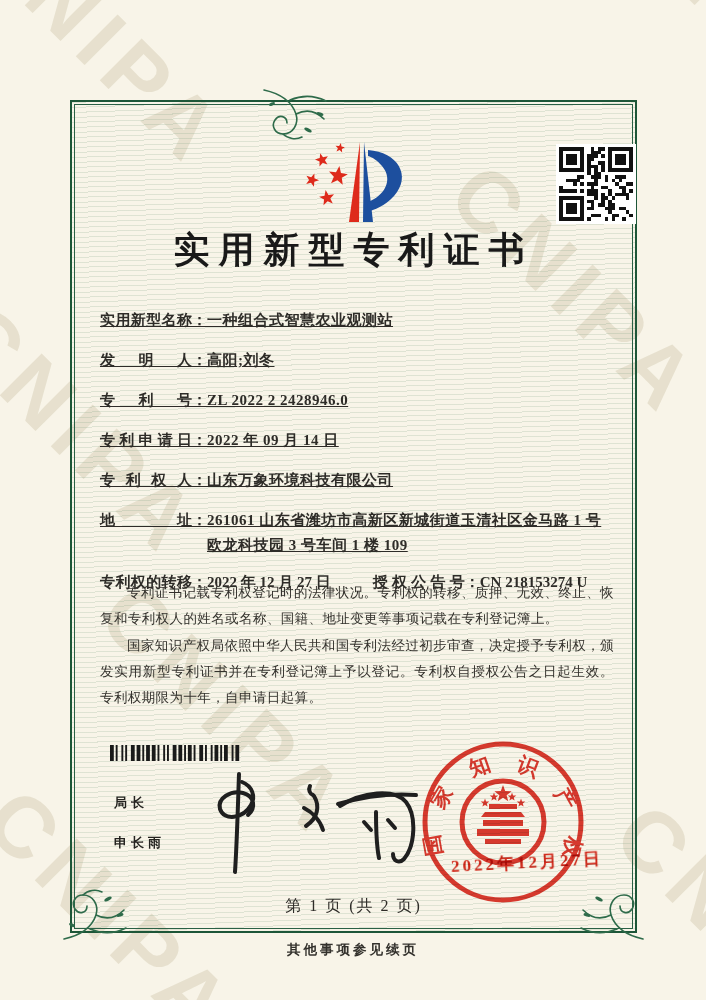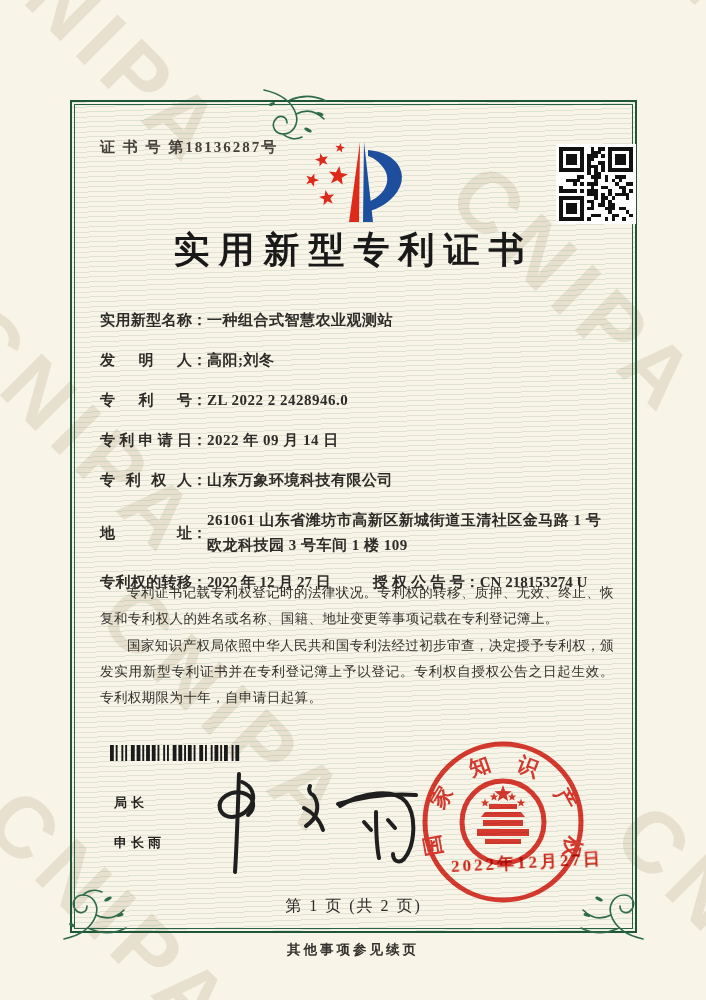--- a/index.html
+++ b/index.html
@@ -20,21 +20,21 @@
   .cert-no{position:absolute;left:28px;top:36px;font-size:15px;font-weight:600;
            letter-spacing:2px;color:#45413a;}
 
   .logo{position:absolute;left:212px;top:28px;width:136px;height:100px;}
   .qr{position:absolute;left:484px;top:42px;width:74px;height:74px;background:#fff;padding:3px;}
 
   .title{position:absolute;left:0;top:124px;width:100%;text-align:center;
          font-size:36px;font-weight:700;letter-spacing:9px;color:#191919;}
 
   .fields{position:absolute;left:28px;top:206px;width:512px;font-size:15px;font-weight:600;color:#2e2c28;}
-  .frow{display:flex;align-items:center;margin-bottom:15px;line-height:25px;}
+  .frow{display:flex;align-items:flex-start;margin-bottom:15px;line-height:25px;text-decoration:underline;}
   .flabel{flex:0 0 92px;text-align:justify;text-align-last:justify;}
   .fcolon{flex:0 0 14px;}
   .fvalue{flex:1;white-space:pre-line;letter-spacing:.5px;}
   .grow{display:flex;line-height:25px;margin-top:2px;}
   .gpair{display:flex;}
   .gpair2{margin-left:42px;}
 
   .body-text{position:absolute;left:28px;top:478px;width:514px;font-size:13.5px;
              line-height:1.95;color:#33312c;letter-spacing:.4px;text-align:justify;}
   .body-text p{margin:0;text-indent:2em;}
@@ -110,21 +110,20 @@
         <path d="M4,54 C22,50 32,42 36,30 C39,20 33,10 23,10 C15,10 11,18 15,24 C19,30 27,28 27,21"></path>
         <path d="M36,30 C46,35 56,33 64,25"></path>
         <path d="M30,44 C42,49 54,49 66,43"></path>
       </g>
       <g fill="#2e6b4a">
         <ellipse cx="48" cy="14" rx="4" ry="1.8" transform="rotate(-28 48 14)"></ellipse>
         <ellipse cx="60" cy="30" rx="3.6" ry="1.6" transform="rotate(-18 60 30)"></ellipse>
       </g>
     </svg>
 
-    <div class="cert-no">证 书 号 第18136287号</div>
 
     <svg class="logo" viewBox="0 0 136 100">
       <g id="logo-stars" fill="#de2a1b">
           <path d="M56.0,13.0L57.2,16.3L60.8,16.5L58.0,18.6L58.9,22.0L56.0,20.1L53.1,22.0L54.0,18.6L51.2,16.5L54.8,16.3Z" transform="rotate(10 56 18)"></path>
           <path d="M38.0,23.0L39.7,27.6L44.7,27.8L40.8,30.9L42.1,35.7L38.0,32.9L33.9,35.7L35.2,30.9L31.3,27.8L36.3,27.6Z" transform="rotate(-15 38 30)"></path>
           <path d="M54.0,36.0L56.5,42.6L63.5,42.9L58.0,47.3L59.9,54.1L54.0,50.2L48.1,54.1L50.0,47.3L44.5,42.9L51.5,42.6Z" transform="rotate(8 54 46)"></path>
           <path d="M28.0,43.0L29.7,47.6L34.7,47.8L30.8,50.9L32.1,55.7L28.0,52.9L23.9,55.7L25.2,50.9L21.3,47.8L26.3,47.6Z" transform="rotate(20 28 50)"></path>
           <path d="M43.0,60.0L45.0,65.3L50.6,65.5L46.2,69.0L47.7,74.5L43.0,71.4L38.3,74.5L39.8,69.0L35.4,65.5L41.0,65.3Z" transform="rotate(-10 43 68)"></path>
         </g>
       <path d="M76,12 L65,92 L75,92 Z" fill="#de2a1b"></path>

